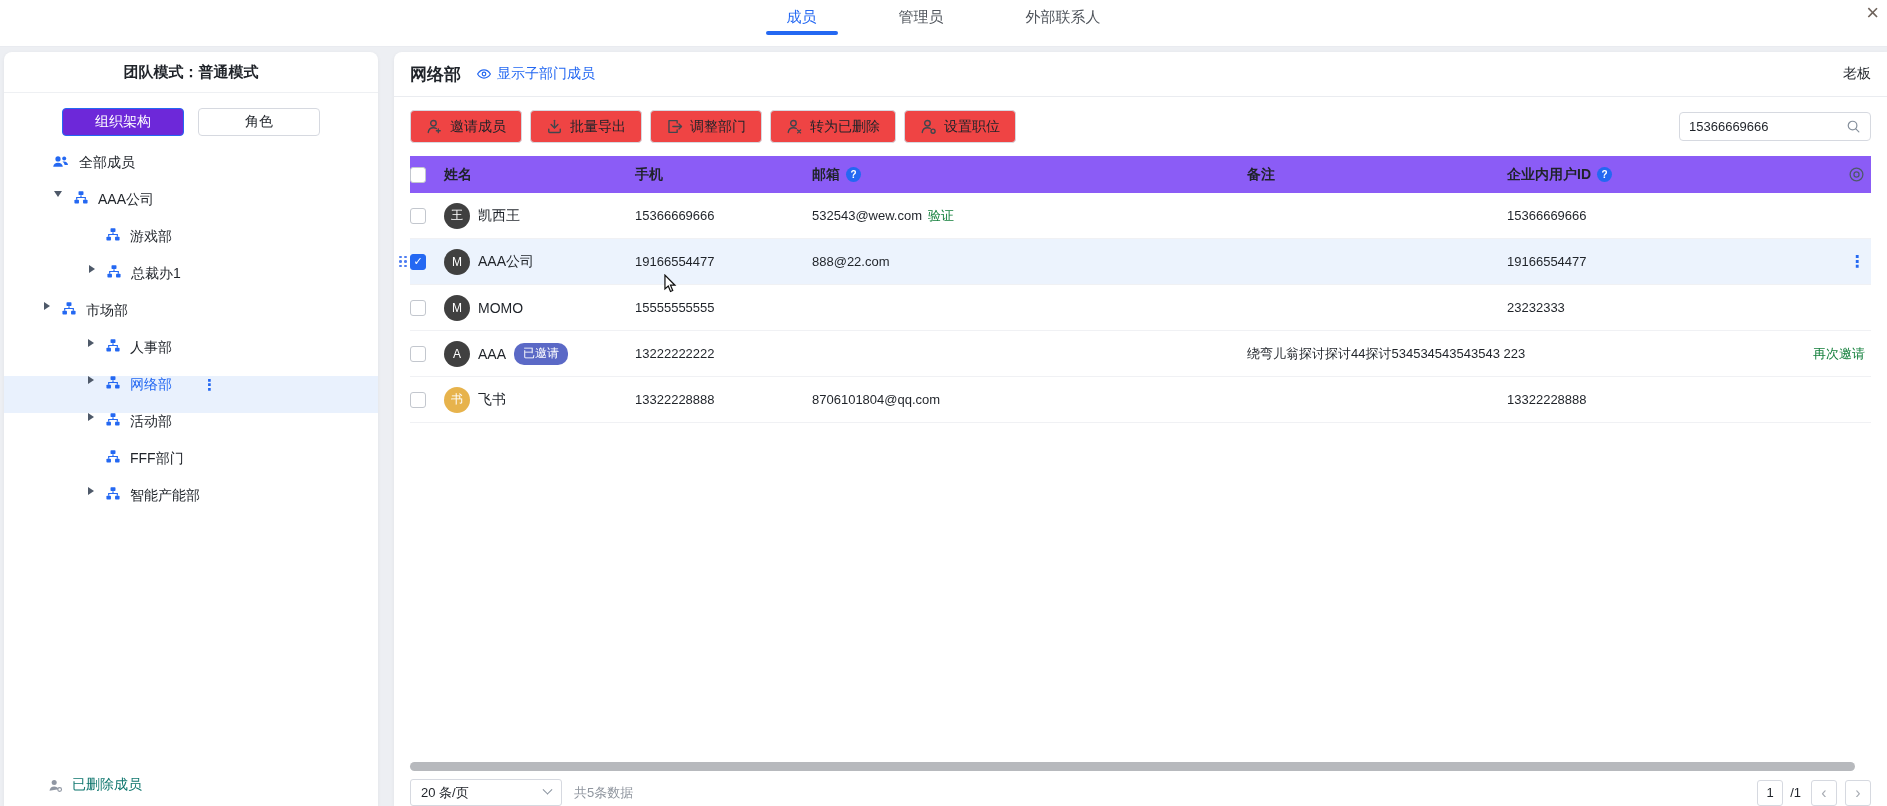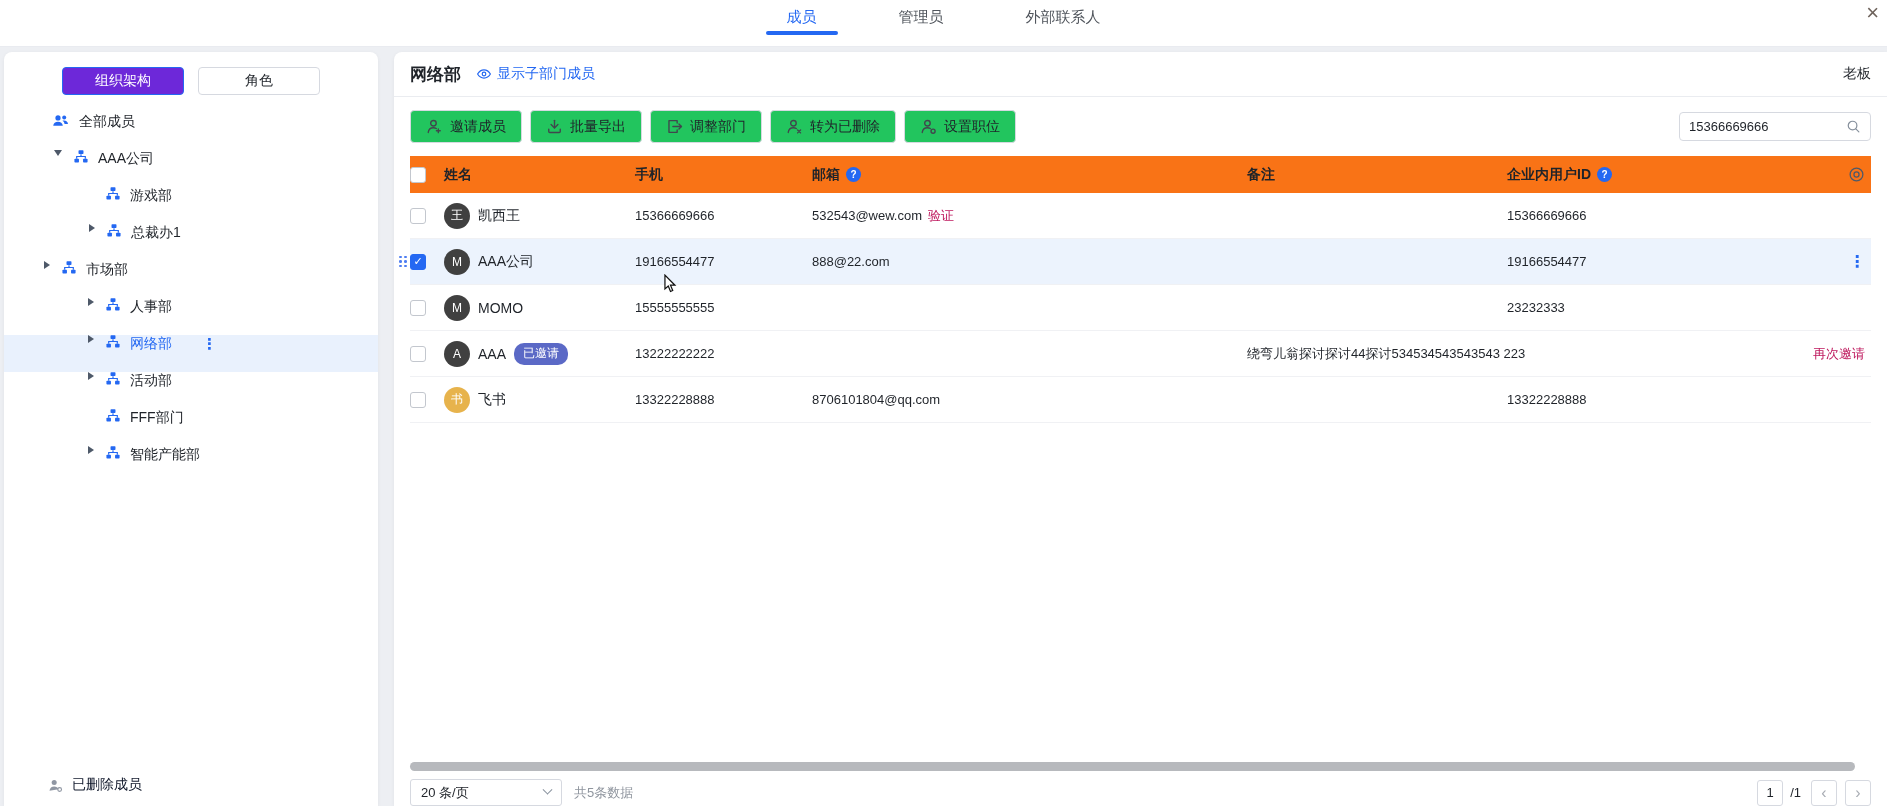--- a/index.html
+++ b/index.html
@@ -27,54 +27,54 @@
   .sb-btn.active { background:#6d28d9; border-color:#2468f2; color:#fff; }
   .tree { margin-top:4px; }
   .tree-row { height:37px; display:flex; align-items:flex-start; font-size:14px; cursor:pointer; }
   .tree-row.selected { background:#e9f1fd; color:#2468f2; }
   .tree-row .caret { width:0; height:0; margin-right:12px; }
   .caret.right { border-left:6px solid #4e5969; border-top:4.5px solid transparent; border-bottom:4.5px solid transparent; }
   .caret.down  { border-top:6px solid #4e5969; border-left:4.5px solid transparent; border-right:4.5px solid transparent; }
   .caret.none  { width:6px; border:none; }
   .tree-row .ticon { margin-right:10px; display:flex; }
   .tree-more { margin-left:30px; color:#2468f2; font-size:15px; font-weight:bold; }
-  .sb-deleted { margin-top:auto; padding:8px 0 12px 44px; display:flex; align-items:center; gap:9px; font-size:14px; color:#0f172a; cursor:pointer; }
+  .sb-deleted { margin-top:auto; padding:8px 0 12px 44px; display:flex; align-items:center; gap:9px; font-size:14px; color:#0f766e; cursor:pointer; }
 
   
   .main { flex:1; border-radius:8px 0 0 0; display:flex; flex-direction:column; overflow:hidden; }
   .m-header { height:45px; padding:0 16px; display:flex; align-items:center; border-bottom:1px solid #eaecf0; }
   .dept-name { font-size:17px; font-weight:bold; }
   .show-sub { margin-left:15px; display:flex; align-items:center; gap:5px; color:#2468f2; font-size:14px; cursor:pointer; }
   .owner { margin-left:auto; font-size:14px; color:#1f2329; }
 
   .toolbar { padding:13px 16px; display:flex; align-items:center; gap:8px; }
-  .tbtn { height:33px; padding:0 15px; border:1px solid #d6d9e0; border-radius:4px; background:#22c55e; display:flex; align-items:center; gap:7px; font-size:14px; color:#1f2329; cursor:pointer; }
+  .tbtn { height:33px; padding:0 15px; border:1px solid #d6d9e0; border-radius:4px; background:#ef4444; display:flex; align-items:center; gap:7px; font-size:14px; color:#1f2329; cursor:pointer; }
   .search-box { margin-left:auto; width:192px; height:29px; border:1px solid #d6d9e0; border-radius:4px; display:flex; align-items:center; padding:0 9px; }
   .search-box input { border:none; outline:none; width:150px; font-size:13px; color:#1f2329; font-family:inherit; }
   .search-box .sicon { margin-left:auto; display:flex; }
 
   .grid { display:grid; grid-template-columns:34px 191px 177px 435px 260px 280px 1fr; align-items:center; }
-  .thead { margin:0 16px; background:#f97316; height:37px; font-size:14px; font-weight:bold; color:#1f2329; }
+  .thead { margin:0 16px; background:#8b5cf6; height:37px; font-size:14px; font-weight:bold; color:#1f2329; }
   .thead .hcell { display:flex; align-items:center; gap:6px; }
   .qicon { width:15px; height:15px; border-radius:50%; background:#2468f2; color:#fff; font-size:10px; font-weight:bold; display:flex; align-items:center; justify-content:center; cursor:pointer; }
   .hd-action { display:flex; justify-content:flex-end; padding-right:6px; }
 
   .rows { margin:0 16px; }
   .trow { height:46px; border-bottom:1px solid #f0f1f4; position:relative; font-size:13px; }
   .trow.selected { background:#ecf3fd; }
   .check-cell { display:flex; align-items:center; }
   .checkbox { width:16px; height:16px; border:1px solid #c3c7ce; border-radius:3px; background:#fff; display:flex; align-items:center; justify-content:center; cursor:pointer; font-size:11px; color:#fff; }
   .checkbox.checked { background:#2468f2; border-color:#2468f2; }
   .drag { position:absolute; left:-11px; top:50%; transform:translateY(-50%); display:grid; grid-template-columns:3px 3px; gap:2px; cursor:grab; }
   .drag i { width:2.6px; height:2.6px; border-radius:50%; background:#4d7df2; }
   .name-cell { display:flex; align-items:center; gap:8px; font-size:14px; }
   .avatar { width:26px; height:26px; border-radius:50%; color:#fff; font-size:12px; display:flex; align-items:center; justify-content:center; flex:none; }
   .badge { background:#5b69c6; color:#fff; font-size:12px; padding:2.5px 9px; border-radius:10px; }
   .remark-cell { white-space:nowrap; overflow:visible; }
-  .link { color:#be185d; cursor:pointer; text-decoration:none; font-size:13px; }
+  .link { color:#15803d; cursor:pointer; text-decoration:none; font-size:13px; }
   .action-cell { display:flex; justify-content:flex-end; padding-right:6px; align-items:center; }
   .row-more { color:#2468f2; font-size:16px; font-weight:bold; cursor:pointer; line-height:1; }
 
   .spacer { flex:1; }
   .scrollwrap { margin:0 16px; height:10px; }
   .scroll-thumb { height:9px; width:calc(100% - 16px); background:#b7b9bd; border-radius:5px; cursor:pointer; }
   .pager { display:flex; align-items:center; margin:7px 16px 0; }
   .psize { width:152px; height:27px; border:1px solid #d6d9e0; border-radius:3px; display:flex; align-items:center; padding:0 10px; font-size:13px; cursor:pointer; }
   .chev { width:7px; height:7px; border-right:1.4px solid #86909c; border-bottom:1.4px solid #86909c; transform:rotate(45deg) translate(-2px,-2px); margin-left:auto; }
   .total { margin-left:12px; font-size:13px; color:#8f959e; }
@@ -94,20 +94,21 @@
     <div class="tab active"><span>成员</span><i class="underline"></i></div>
     <div class="tab"><span>管理员</span></div>
     <div class="tab"><span>外部联系人</span></div>
   </div>
   <div class="win-close">×</div>
 </div>
 
 <div class="page">
 
   <aside class="card sidebar">
+    <div class="sb-title">团队模式：普通模式</div>
     <div class="sb-btns">
       <div class="sb-btn active">组织架构</div>
       <div class="sb-btn">角色</div>
     </div>
     <div class="tree" id="tree">
         <div class="tree-row" style="padding-left: 48px;">
           <span class="ticon">
             <svg width="17" height="15" viewBox="0 0 17 14" fill="#2468f2">
               <circle cx="6" cy="4.4" r="2.6"></circle>
               <path d="M1.2 12.2c.3-2.6 2.2-4 4.8-4s4.5 1.4 4.8 4z"></path>

